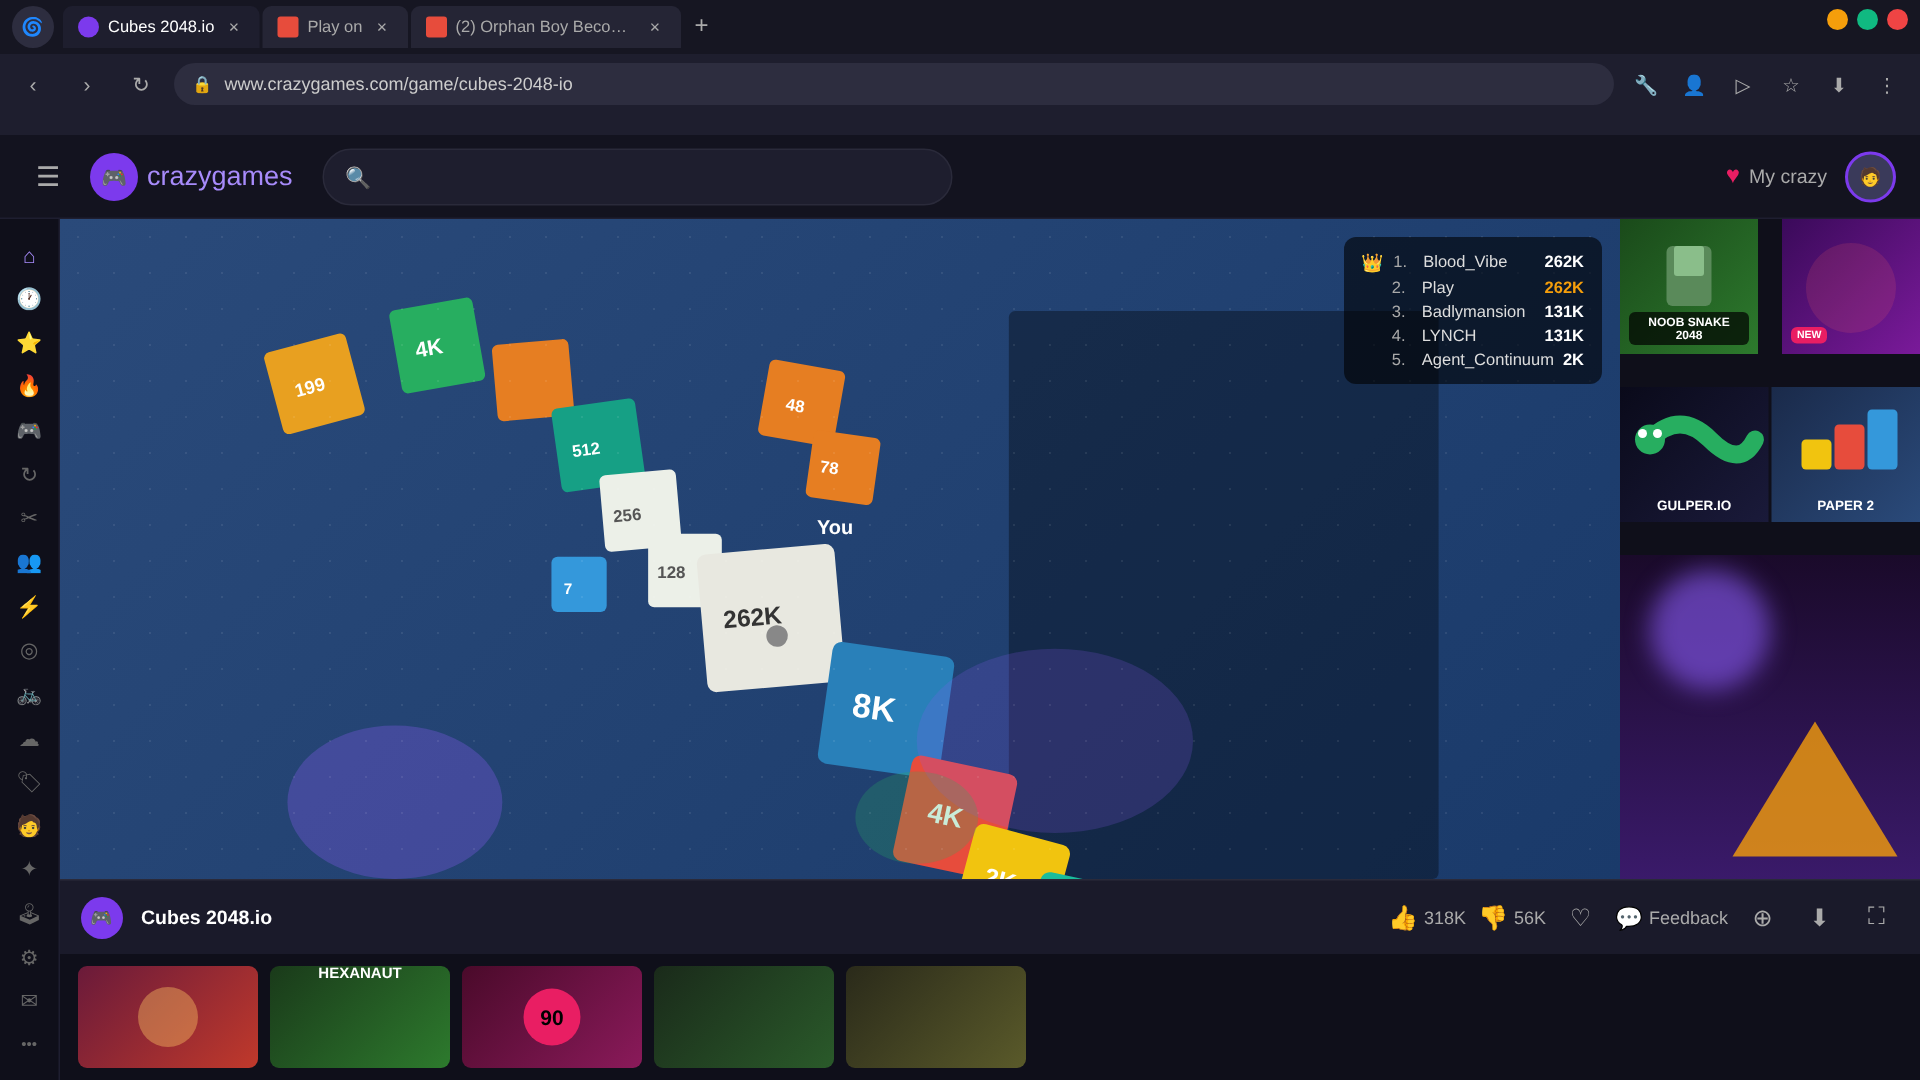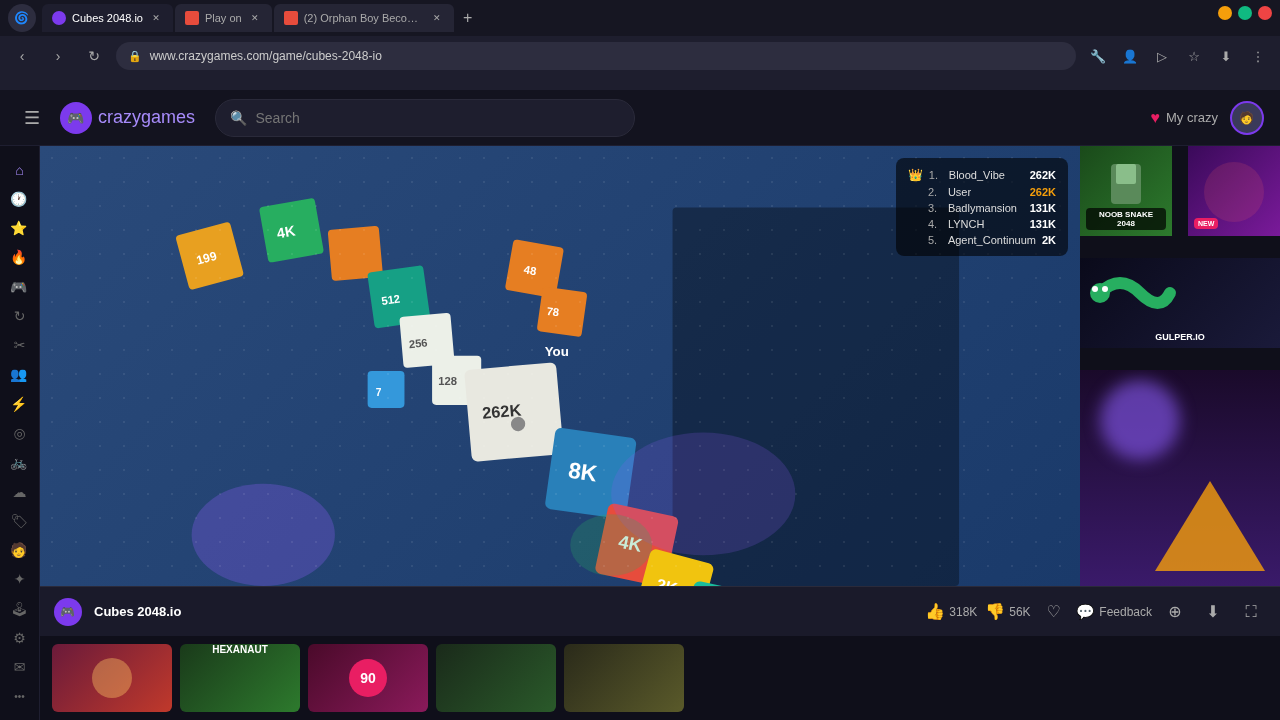--- a/index.html
+++ b/index.html
@@ -534,21 +534,20 @@
 
         <div class="logo">
           <div class="logo-icon">🎮</div>
           <div class="logo-text">
             <span>crazy</span><span style="color:#a78bfa">games</span>
           </div>
         </div>
 
         <div class="search-bar">
           <span class="search-icon">🔍</span>
-          <input type="text" placeholder="Search" style="">
         </div>
 
         <div class="nav-right">
           <div class="my-games-btn">
             <span class="heart">♥</span>
             <span>My crazy</span>
           </div>
           <div class="avatar">
             <span>🧑</span>
           </div>
@@ -650,21 +649,21 @@
                 <div class="leaderboard">
                   <div class="lb-row">
                     <span class="lb-crown">👑</span>
                     <span class="rank">1.</span>
                     <span class="name">Blood_Vibe</span>
                     <span class="score">262K</span>
                   </div>
                   <div class="lb-row highlight">
                     <span style="width:14px;display:inline-block;"></span>
                     <span class="rank">2.</span>
-                    <span class="name">User</span>
+                    <span class="name">Play</span>
                     <span class="score" style="color:#f59e0b">262K</span>
                   </div>
                   <div class="lb-row">
                     <span style="width:14px;display:inline-block;"></span>
                     <span class="rank">3.</span>
                     <span class="name">Badlymansion</span>
                     <span class="score">131K</span>
                   </div>
                   <div class="lb-row">
                     <span style="width:14px;display:inline-block;"></span>
@@ -714,20 +713,31 @@
                     <div style="font-size:9px;font-weight:900;color:#fff;text-align:center;">GULPER.IO</div>
                   </div>
 
                   <svg width="100" height="70" viewBox="0 0 100 70" style="position:absolute;top:5px;left:0;">
                     <path d="M20,30 Q40,10 60,30 Q80,50 90,30" stroke="#27ae60" stroke-width="12" fill="none" stroke-linecap="round"></path>
                     <circle cx="20" cy="30" r="10" fill="#27ae60"></circle>
                     <circle cx="15" cy="26" r="3" fill="#fff"></circle>
                     <circle cx="25" cy="26" r="3" fill="#fff"></circle>
                   </svg>
                 </div>
+                <div class="rg-thumb paper-thumb" style="flex:1;position:relative;">
+                  <div style="position:absolute;bottom:6px;left:6px;right:6px;">
+                    <div style="font-size:9px;font-weight:900;color:#fff;text-align:center;">PAPER 2</div>
+                  </div>
+
+                  <svg width="80" height="70" viewBox="0 0 80 70" style="position:absolute;top:5px;left:10px;">
+                    <rect x="10" y="30" width="20" height="20" rx="3" fill="#f1c40f"></rect>
+                    <rect x="32" y="20" width="20" height="30" rx="3" fill="#e74c3c"></rect>
+                    <rect x="54" y="10" width="20" height="40" rx="3" fill="#3498db"></rect>
+                  </svg>
+                </div>
               </div>
 
               <div style="flex:1;background:linear-gradient(180deg,#1a0a2a,#3a1a6a);position:relative;overflow:hidden;">
 
                 <div style="position:absolute;top:10px;left:20px;width:80px;height:80px;border-radius:50%;background:rgba(139,92,246,0.6);filter:blur(8px);"></div>
 
                 <svg width="120" height="100" viewBox="0 0 120 100" style="position:absolute;bottom:10px;right:10px;">
                   <polygon points="60,5 115,95 5,95" fill="#f59e0b" opacity="0.8"></polygon>
                 </svg>
               </div>
@@ -769,21 +779,21 @@
                 <div style="width:40px;height:40px;border-radius:50%;background:rgba(255,200,100,0.4);"></div>
               </div>
             </div>
             <div class="bottom-thumb bt-2">
               <div style="width:100%;height:100%;display:flex;align-items:flex-start;justify-content:center;background:linear-gradient(135deg,#1a3a1a,#2d7a2d);">
                 <span style="font-size:10px;font-weight:900;color:#fff;">HEXANAUT</span>
               </div>
             </div>
             <div class="bottom-thumb bt-3">
               <div style="width:100%;height:100%;display:flex;align-items:center;justify-content:center;background:linear-gradient(135deg,#4a0a2a,#8a1a5a);">
-                <div style="width:38px;height:38px;border-radius:50%;background:#e91e63;display:flex;align-items:center;justify-content:center;font-size:14px;font-weight:900;color:#ffffff;">90</div>
+                <div style="width:38px;height:38px;border-radius:50%;background:#e91e63;display:flex;align-items:center;justify-content:center;font-size:14px;font-weight:900;color:#000000;">90</div>
               </div>
             </div>
             <div class="bottom-thumb bt-4">
               <div style="width:100%;height:100%;display:flex;align-items:center;justify-content:center;background:linear-gradient(135deg,#1a2a1a,#2a5a2a);">
               </div>
             </div>
             <div class="bottom-thumb bt-5">
               <div style="width:100%;height:100%;display:flex;align-items:center;justify-content:center;background:linear-gradient(135deg,#2a2a1a,#5a5a2a);">
               </div>
             </div>

